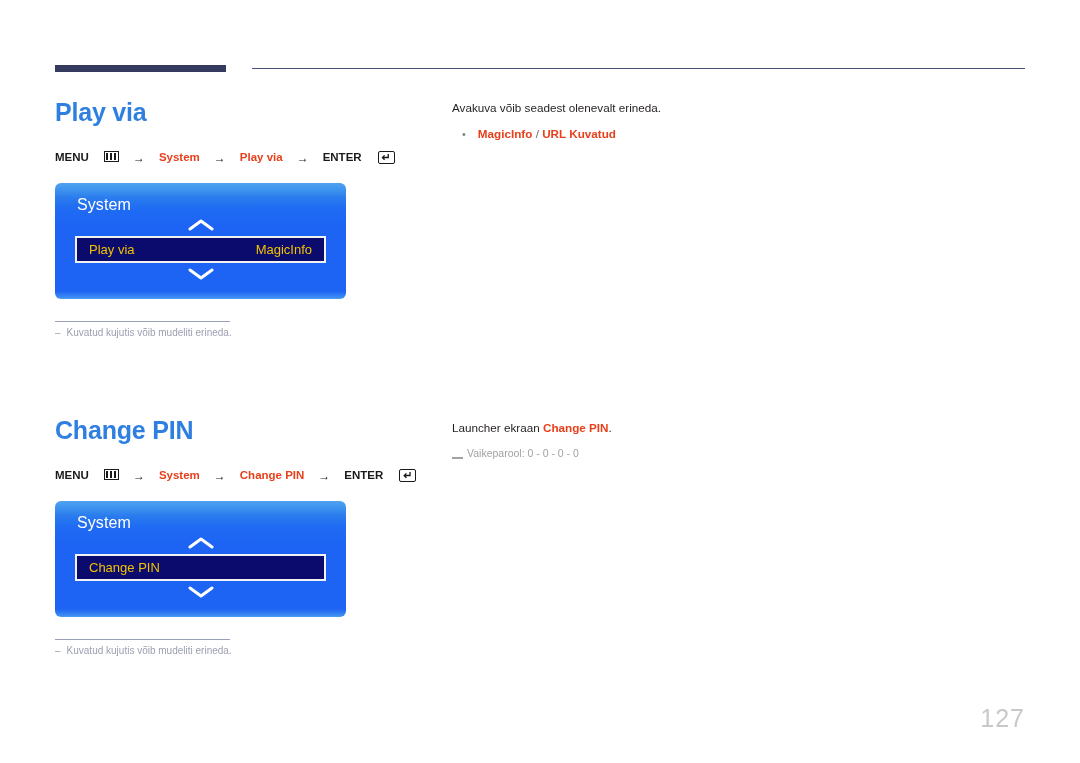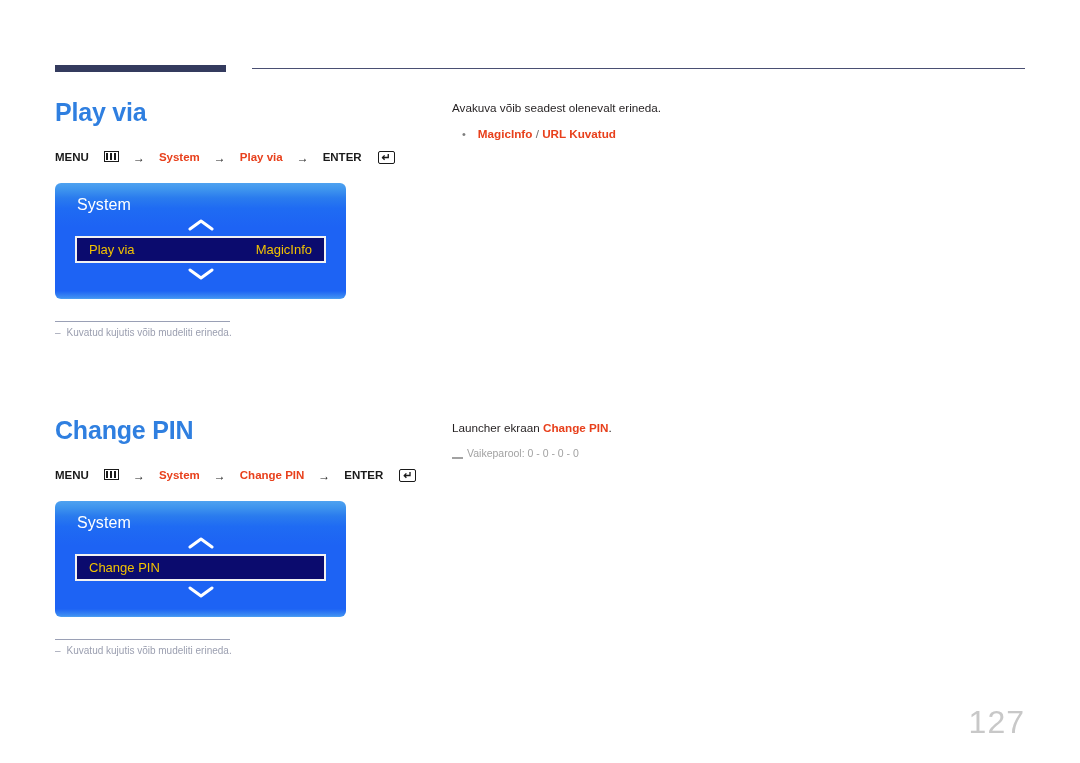--- a/index.html
+++ b/index.html
@@ -206,21 +206,21 @@
     background: #a2a2a2;
     margin-top: 5px;
     flex: none;
   }
 
   
   .page-num {
     position: absolute;
     right: 55px;
     top: 704px;
-    font-size: 32px;
+    font-size: 25px;
     color: #c8c8c8;
     letter-spacing: 1px;
   }
 </style>
 </head>
 <body>
 
 <div class="page">
 
   <div class="header-rule">

